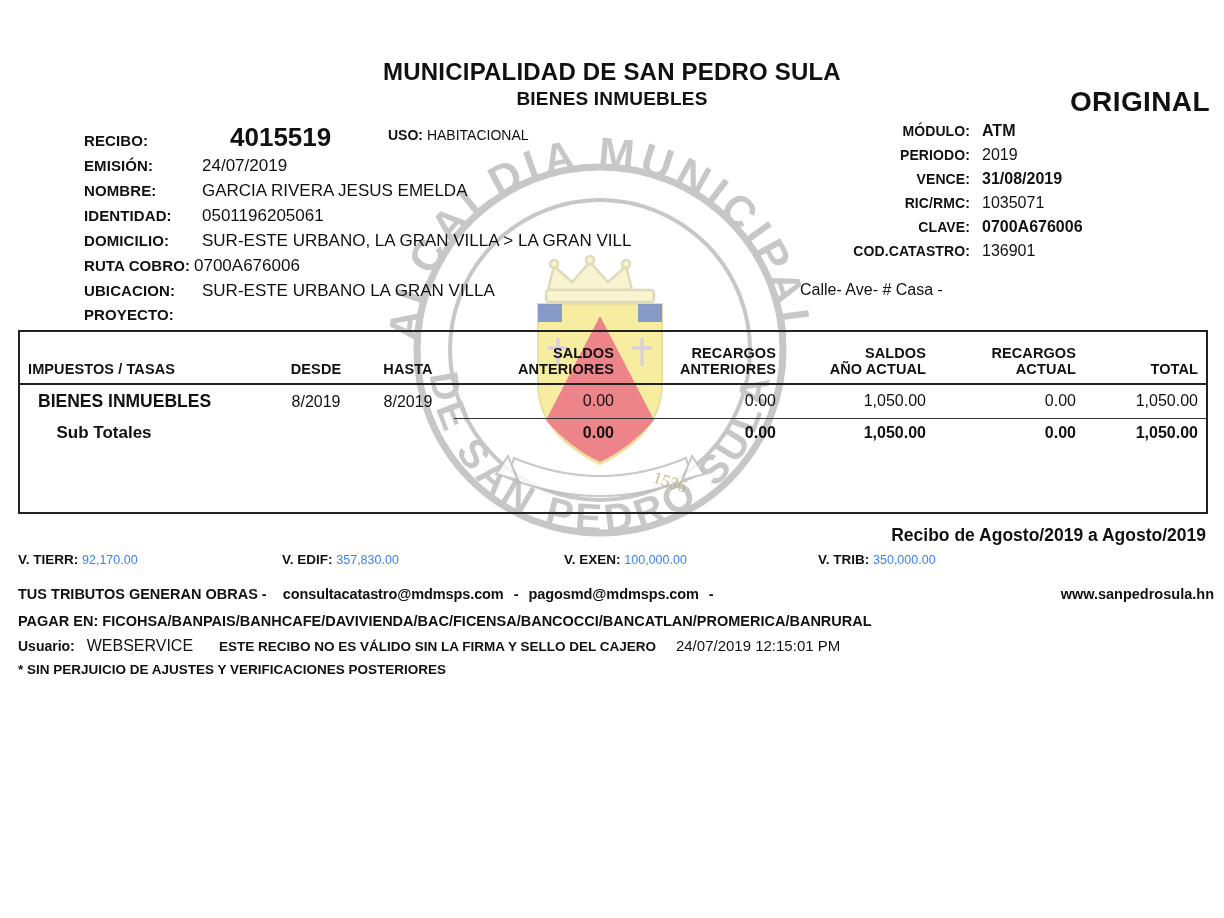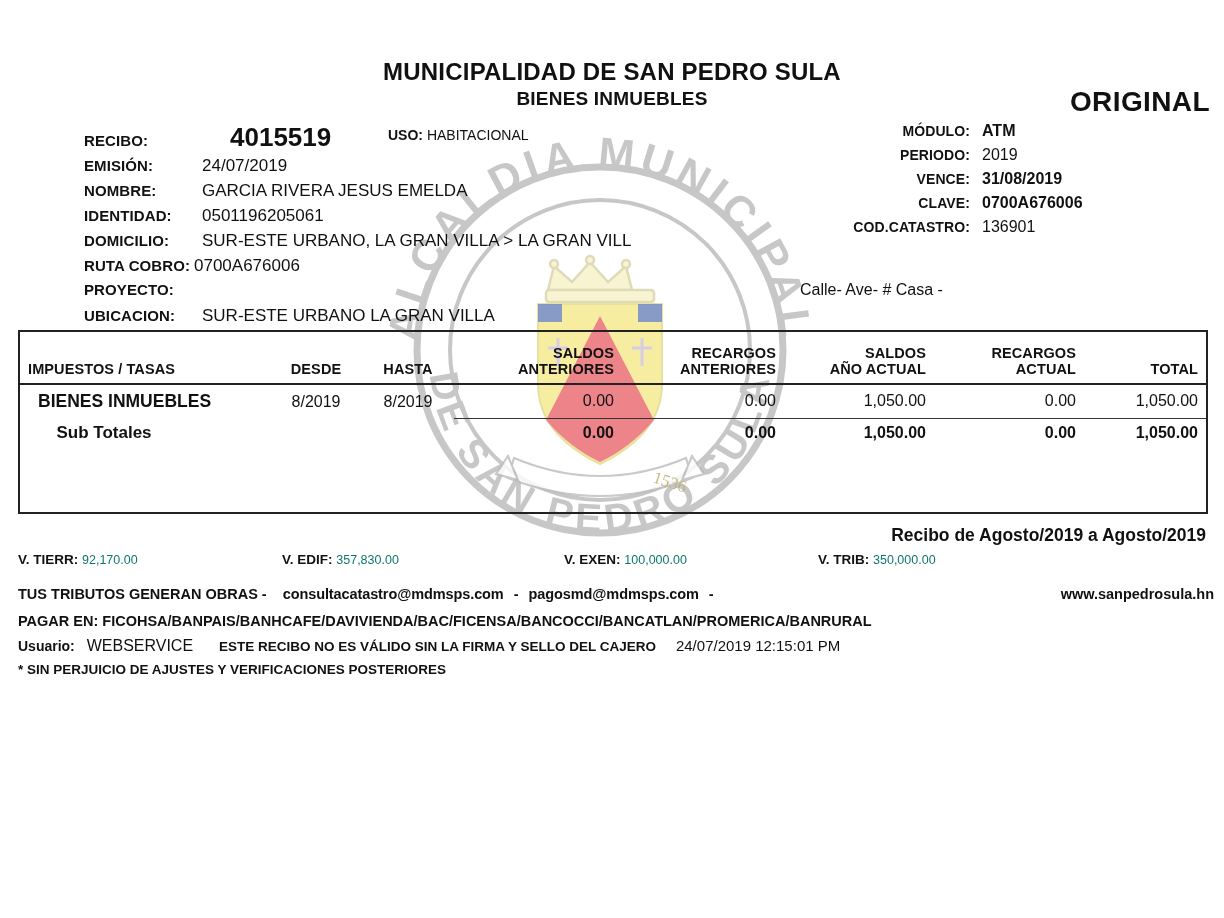--- a/index.html
+++ b/index.html
@@ -229,21 +229,21 @@
   }
   .valores .v-item {
     position: absolute;
     font-size: 13.5px;
     font-weight: bold;
     white-space: nowrap;
   }
   .valores .v-item .v-num {
     font-weight: normal;
     font-size: 12.5px;
-    color: #0f766e;
+    color: #3b82f6;
   }
   .v-tierr { left: 0px; }
   .v-edif  { left: 264px; }
   .v-exen  { left: 546px; }
   .v-trib  { left: 800px; }
 
   .promo-line {
     position: absolute;
     left: 18px;
     top: 586px;
@@ -366,46 +366,50 @@
     </div>
     <div class="meta-row">
       <span class="lbl">DOMICILIO:</span>
       <span class="val">SUR-ESTE URBANO,  LA GRAN VILLA  &gt; LA GRAN VILL</span>
     </div>
     <div class="meta-row tight">
       <span class="lbl">RUTA COBRO:</span>
       <span class="val">0700A676006</span>
     </div>
     <div class="meta-row">
+      <span class="lbl">UBICACION:</span>
+      <span class="val">SUR-ESTE URBANO LA GRAN VILLA</span>
+    </div>
+    <div class="meta-row">
       <span class="lbl">PROYECTO:</span>
       <span class="val"></span>
-    </div>
-    <div class="meta-row">
-      <span class="lbl">UBICACION:</span>
-      <span class="val">SUR-ESTE URBANO LA GRAN VILLA</span>
     </div>
   </div>
 
   <div class="uso-inline">
     <span>USO:</span>
     <span class="uso-val">HABITACIONAL</span>
   </div>
 
   <div class="meta-right">
     <div class="meta-row">
       <span class="lbl">MÓDULO:</span>
       <span class="val bold">ATM</span>
     </div>
     <div class="meta-row">
       <span class="lbl">PERIODO:</span>
       <span class="val">2019</span>
     </div>
     <div class="meta-row">
       <span class="lbl">VENCE:</span>
       <span class="val bold">31/08/2019</span>
+    </div>
+    <div class="meta-row">
+      <span class="lbl">RIC/RMC:</span>
+      <span class="val">1035071</span>
     </div>
     <div class="meta-row">
       <span class="lbl">CLAVE:</span>
       <span class="val bold">0700A676006</span>
     </div>
     <div class="meta-row">
       <span class="lbl">COD.CATASTRO:</span>
       <span class="val">136901</span>
     </div>
   </div>

